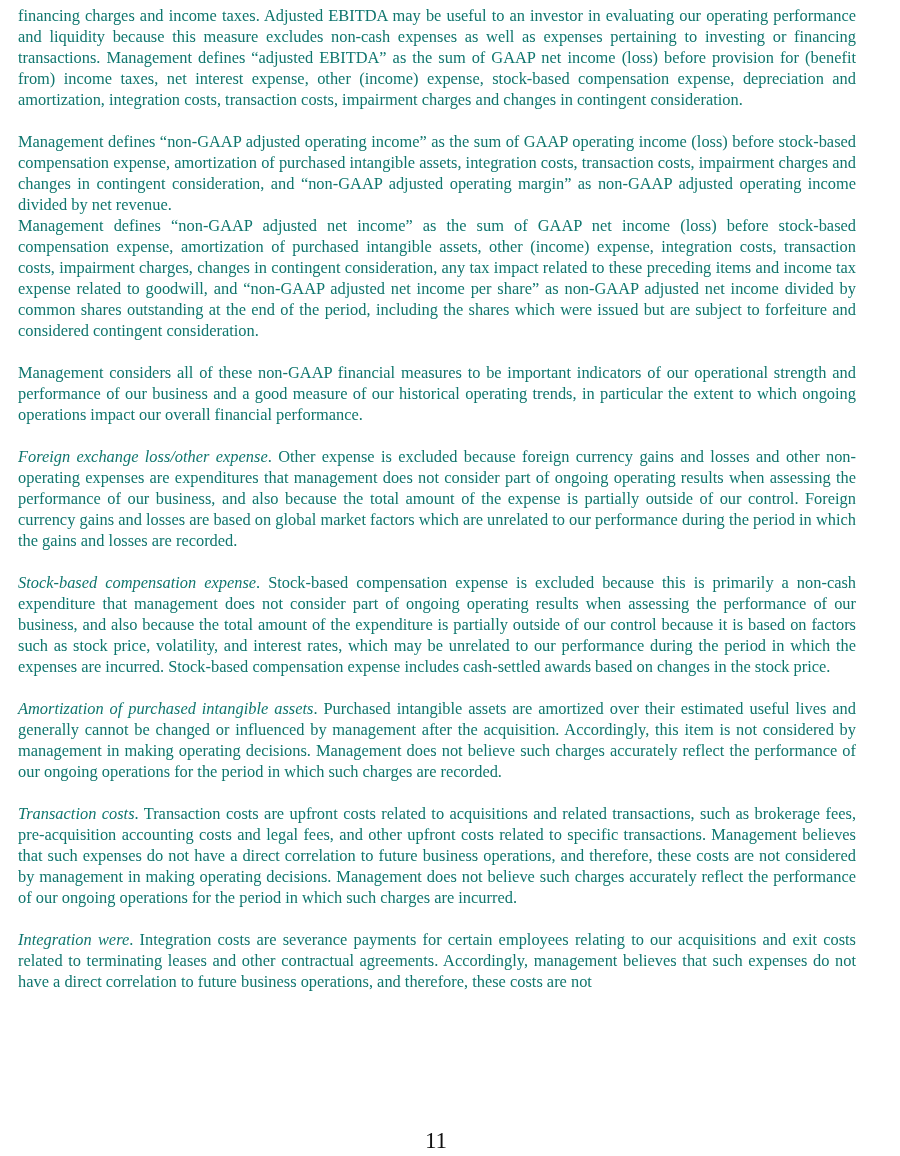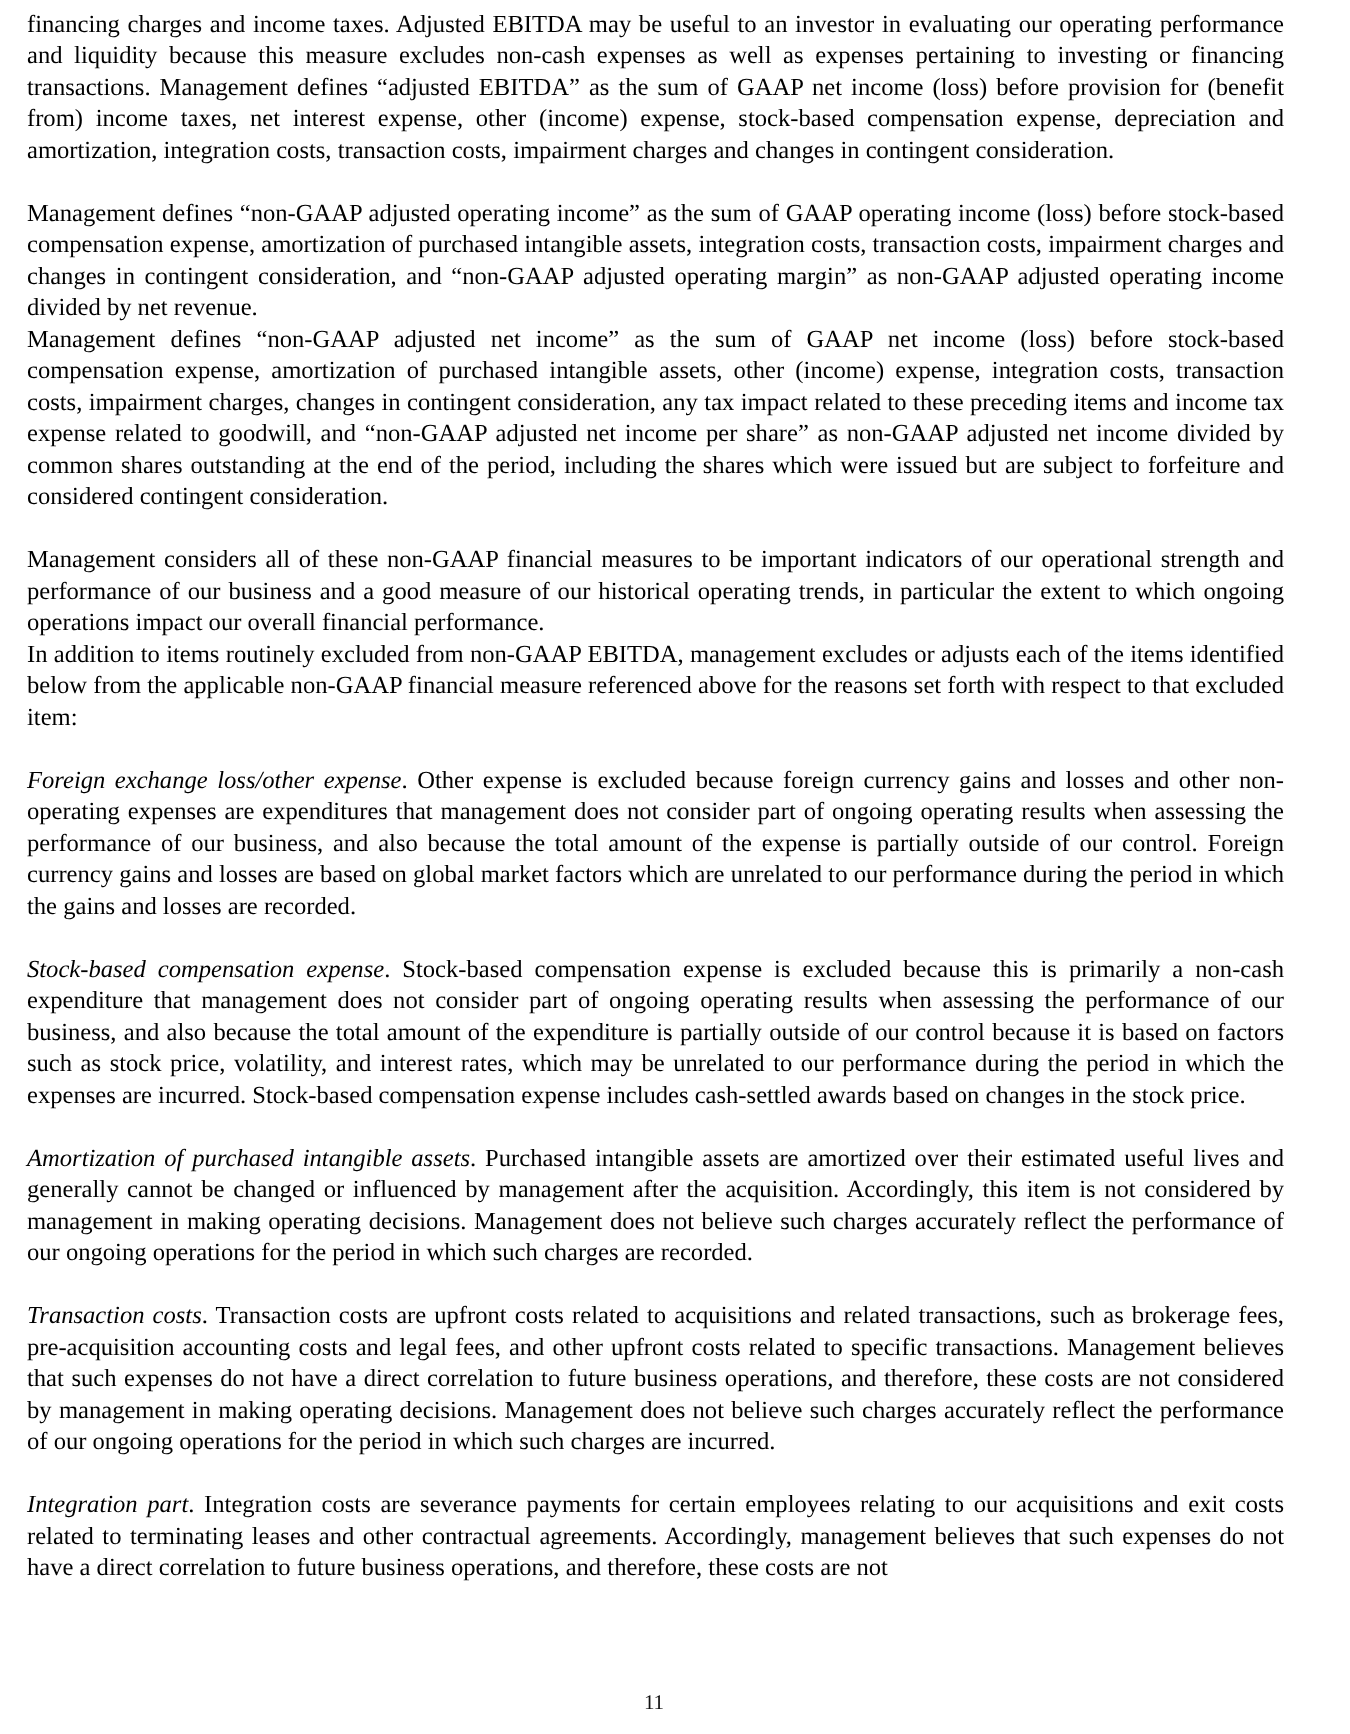--- a/index.html
+++ b/index.html
@@ -1,52 +1,51 @@
 <!DOCTYPE html>
 <html><head>
 <meta charset="utf-8">
 <style>
   html, body { margin: 0; padding: 0; background: #ffffff; }
   body { width: 900px; height: 1156px; overflow: hidden; position: relative; }
   .page {
     position: absolute; left: 18px; top: 5px; width: 838px;
     font-family: "Liberation Serif", serif;
-    font-size: 16.4px; line-height: 21px; color: #000000;
+    font-size: 16.4px; line-height: 21px; color: #0f766e;
     text-align: justify;
   }
   .page p { margin: 0; }
   .gap { height: 21px; }
   .lead { font-style: italic; font-family: Liberation Serif, serif; }
   .pagenum {
     position: absolute; left: 0; width: 872px; top: 1128px;
     text-align: center;
-    font-family: "Liberation Serif", serif; font-size: 14px; color: #111;
+    font-family: "Liberation Serif", serif; font-size: 23px; color: #111;
   }
 </style>
 </head>
 <body>
 
 <div class="page">
   <p>financing charges and income taxes. Adjusted EBITDA may be useful to an investor in evaluating our operating performance and liquidity because this measure excludes non-cash expenses as well as expenses pertaining to investing or financing transactions. Management defines “adjusted EBITDA” as the sum of GAAP net income (loss) before provision for (benefit from) income taxes, net interest expense, other (income) expense, stock-based compensation expense, depreciation and amortization, integration costs, transaction costs, impairment charges and changes in contingent consideration.</p>
   <div class="gap"></div>
   <p>Management defines “non-GAAP adjusted operating income” as the sum of GAAP operating income (loss) before stock-based compensation expense, amortization of purchased intangible assets, integration costs, transaction costs, impairment charges and changes in contingent consideration, and “non-GAAP adjusted operating margin” as non-GAAP adjusted operating income divided by net revenue.</p>
   <p>Management defines “non-GAAP adjusted net income” as the sum of GAAP net income (loss) before stock-based compensation expense, amortization of purchased intangible assets, other (income) expense, integration costs, transaction costs, impairment charges, changes in contingent consideration, any tax impact related to these preceding items and income tax expense related to goodwill, and “non-GAAP adjusted net income per share” as non-GAAP adjusted net income divided by common shares outstanding at the end of the period, including the shares which were issued but are subject to forfeiture and considered contingent consideration.</p>
   <div class="gap"></div>
   <p>Management considers all of these non-GAAP financial measures to be important indicators of our operational strength and performance of our business and a good measure of our historical operating trends, in particular the extent to which ongoing operations impact our overall financial performance.</p>
-  <p>In addition to items routinely excluded from non-GAAP EBITDA, management excludes or adjusts each of the items identified below from the applicable non-GAAP financial measure referenced above for the reasons set forth with respect to that excluded item:</p>
   <div class="gap"></div>
 
   <p><span class="lead">Foreign exchange loss/other expense</span><span>. Other expense is excluded because foreign currency gains and losses and other non-operating expenses are expenditures that management does not consider part of ongoing operating results when assessing the performance of our business, and also because the total amount of the expense is partially outside of our control. Foreign currency gains and losses are based on global market factors which are unrelated to our performance during the period in which the gains and losses are recorded.</span></p>
   <div class="gap"></div>
 
   <p><span class="lead">Stock-based compensation expense</span><span>. Stock-based compensation expense is excluded because this is primarily a non-cash expenditure that management does not consider part of ongoing operating results when assessing the performance of our business, and also because the total amount of the expenditure is partially outside of our control because it is based on factors such as stock price, volatility, and interest rates, which may be unrelated to our performance during the period in which the expenses are incurred. Stock-based compensation expense includes cash-settled awards based on changes in the stock price.</span></p>
   <div class="gap"></div>
 
   <p><span class="lead">Amortization of purchased intangible assets</span><span>. Purchased intangible assets are amortized over their estimated useful lives and generally cannot be changed or influenced by management after the acquisition. Accordingly, this item is not considered by management in making operating decisions. Management does not believe such charges accurately reflect the performance of our ongoing operations for the period in which such charges are recorded.</span></p>
   <div class="gap"></div>
 
   <p><span class="lead">Transaction costs</span><span>. Transaction costs are upfront costs related to acquisitions and related transactions, such as brokerage fees, pre-acquisition accounting costs and legal fees, and other upfront costs related to specific transactions. Management believes that such expenses do not have a direct correlation to future business operations, and therefore, these costs are not considered by management in making operating decisions. Management does not believe such charges accurately reflect the performance of our ongoing operations for the period in which such charges are incurred.</span></p>
   <div class="gap"></div>
 
-  <p><span class="lead">Integration part</span><span>. Integration costs are severance payments for certain employees relating to our acquisitions and exit costs related to terminating leases and other contractual agreements. Accordingly, management believes that such expenses do not have a direct correlation to future business operations, and therefore, these costs are not</span></p>
+  <p><span class="lead">Integration were</span><span>. Integration costs are severance payments for certain employees relating to our acquisitions and exit costs related to terminating leases and other contractual agreements. Accordingly, management believes that such expenses do not have a direct correlation to future business operations, and therefore, these costs are not</span></p>
 </div>
 
 <div class="pagenum">11</div>
 
 </body></html>

